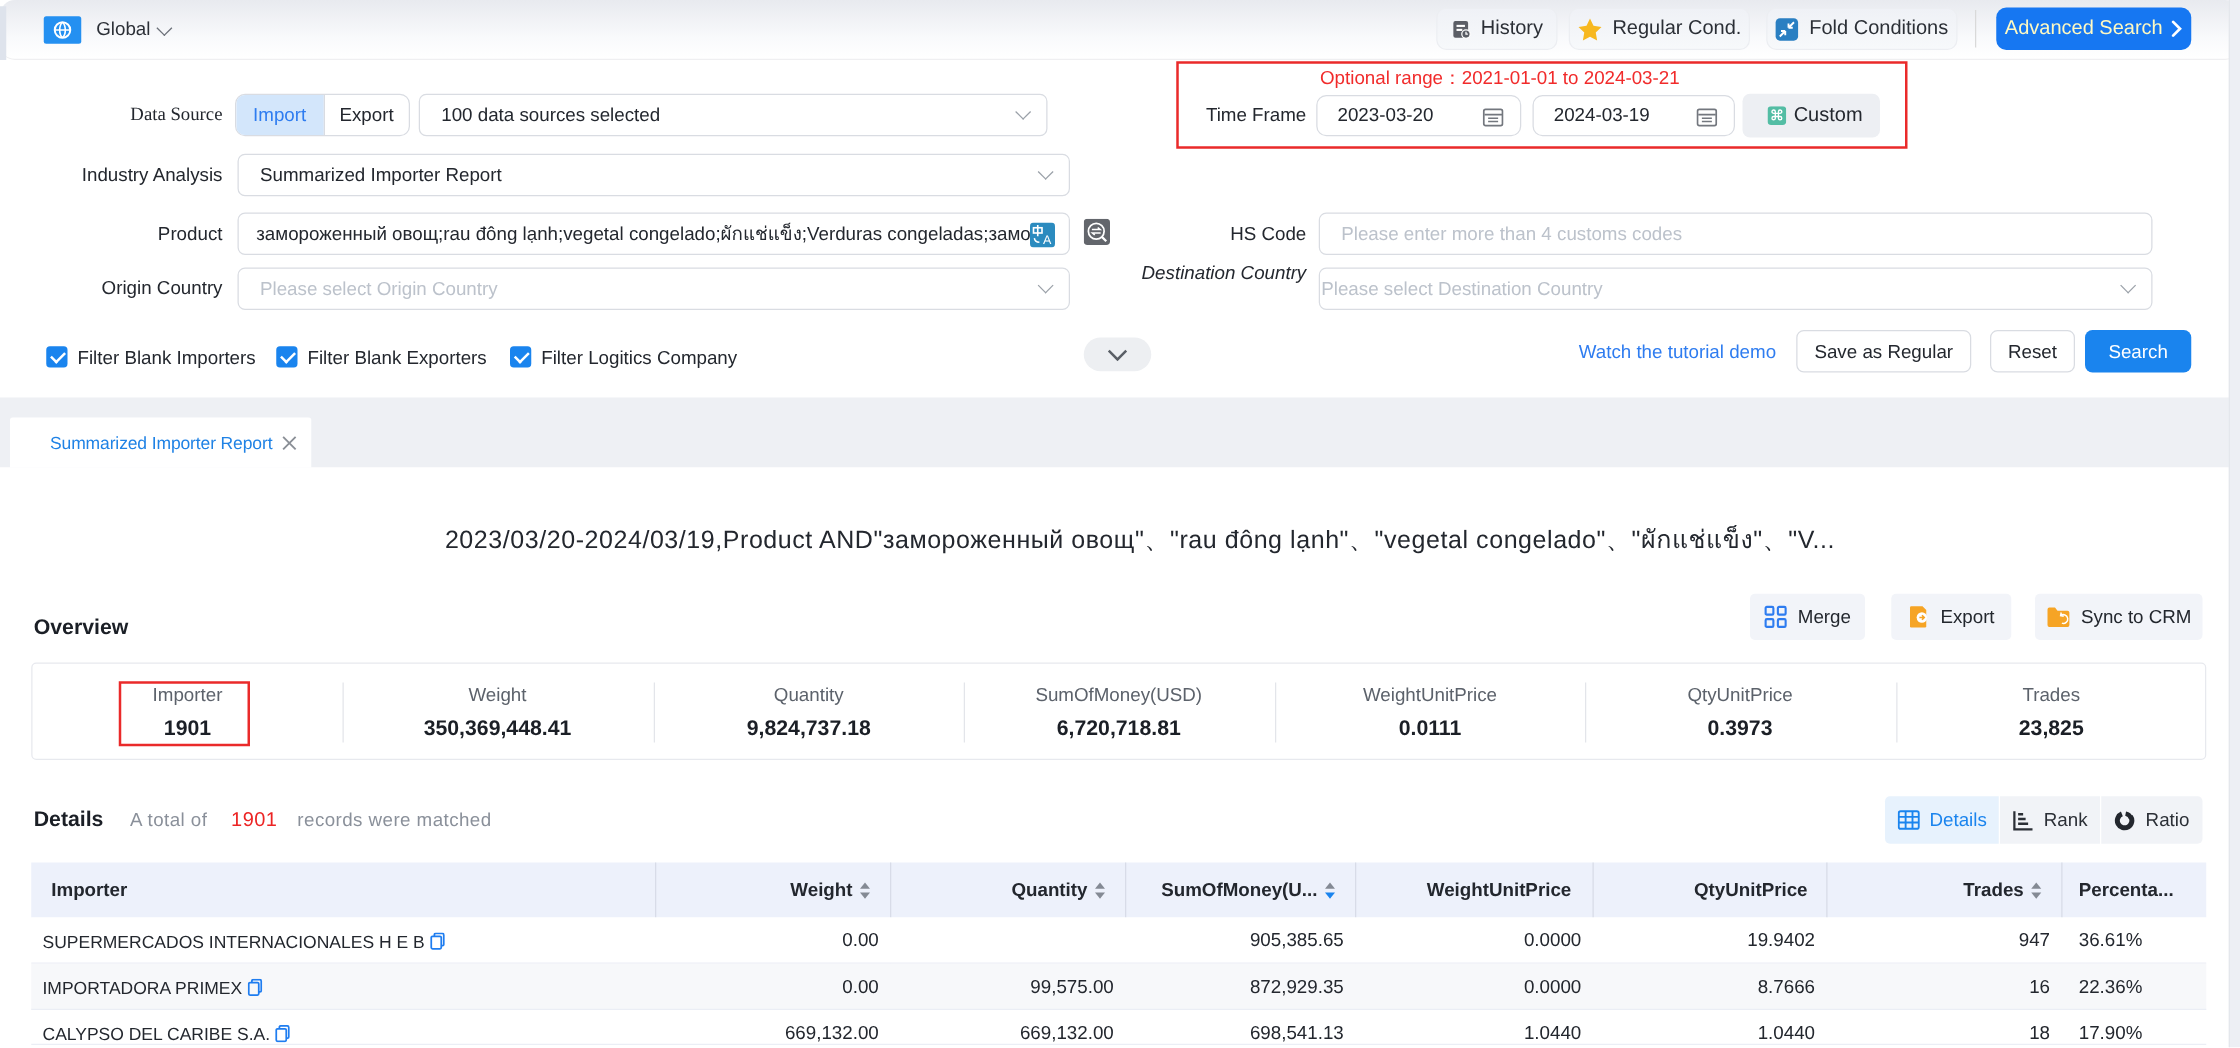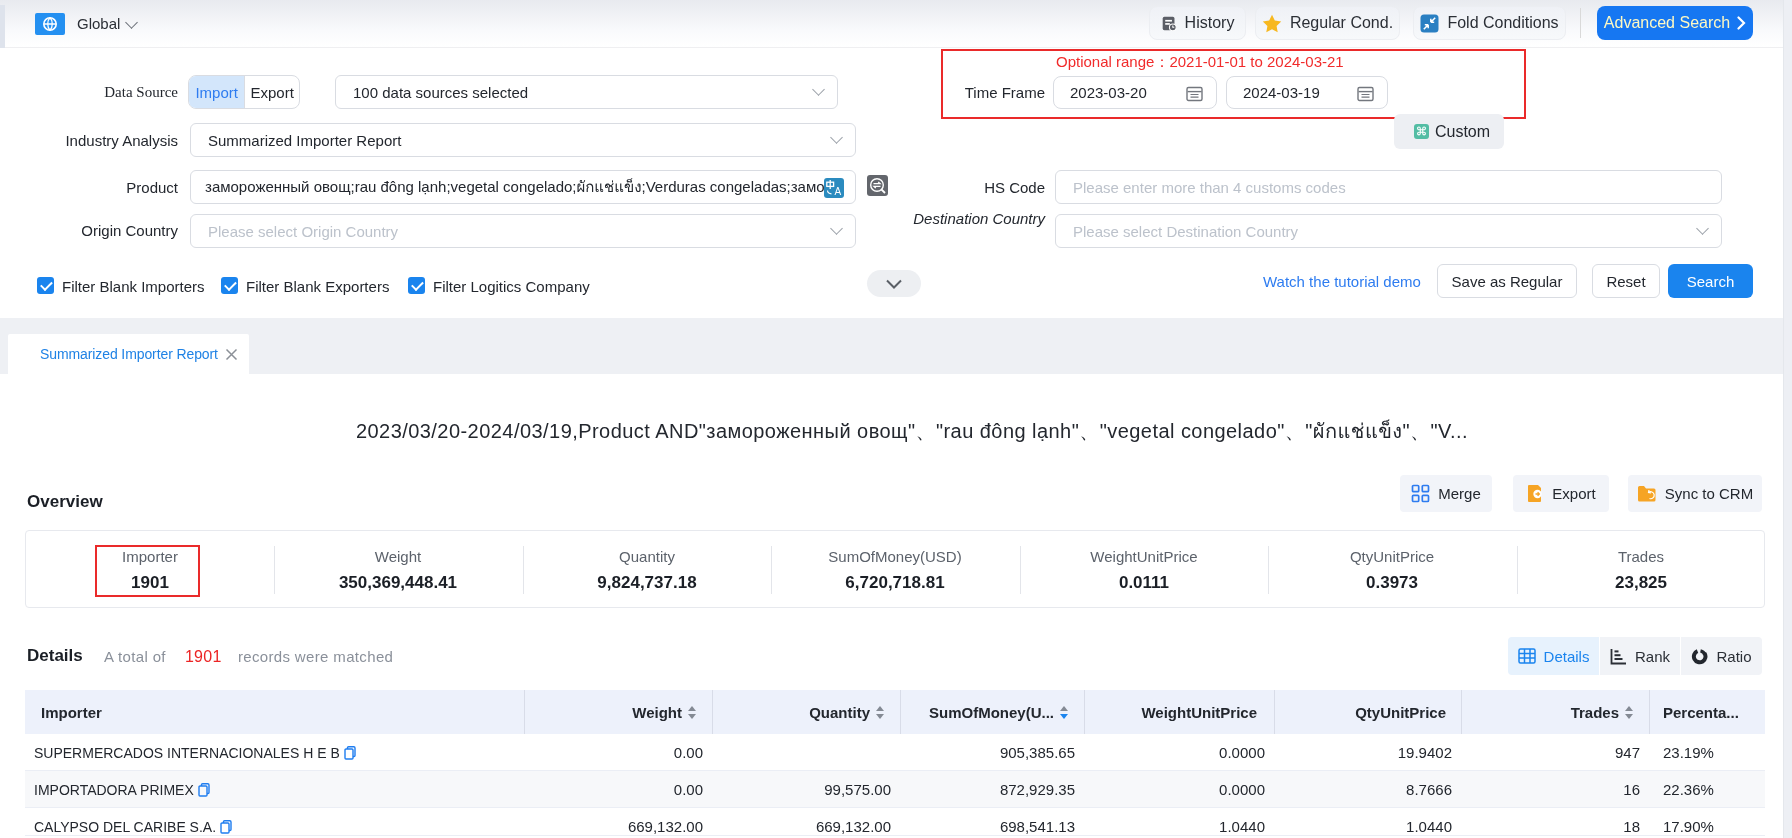--- a/index.html
+++ b/index.html
@@ -1,21 +1,21 @@
 <!DOCTYPE html>
 <html><head>
 <meta charset="utf-8">
 <style>
 * { margin:0; padding:0; box-sizing:border-box; }
 html,body { width:1792px; height:838px; }
 body { font-family:"Liberation Sans",sans-serif; background:#fff; position:relative; overflow:hidden; color:#24292f; }
 
 
 #topbar { position:absolute; left:0; top:0; width:1792px; height:48px;
-  background:linear-gradient(180deg, #e8eaef 0%, #f9fafc 65%, #ffffff 100%); border-bottom:1px solid #efeff1; }
+  background:linear-gradient(180deg, #e8eaef 0%, #f9fafc 65%, #ffffff 100%); border-bottom:1px solid #efeff1;border-radius:12px; }
 #leftstrip { position:absolute; left:0; top:5px; width:5px; height:43px; background:#dee3ec; }
 #geoicon { position:absolute; left:35px; top:13px; width:30px; height:22px; background:#2490f1; border-radius:2px; display:flex; align-items:center; justify-content:center; }
 #globaltxt { position:absolute; left:77px; top:15px; font-size:15px; color:#2b2f36; }
 .chev { display:inline-block; width:11px; height:11px; border-right:2px solid #6a6f77; border-bottom:2px solid #6a6f77; transform:rotate(45deg); }
 #globalchev { position:absolute; left:127px; top:18px; width:9px; height:9px; border-width:1.5px; }
 
 .topbtn { position:absolute; top:6px; height:34px; border-radius:8px;
   background:linear-gradient(#eff1f6,#f7f9fb); border:1px solid #eceef2;
   display:flex; align-items:center; justify-content:center; font-size:16px; color:#2b2f36; gap:8px; }
 #btn-history { left:1149px; width:97px; }
@@ -28,21 +28,21 @@
 
 #form { position:absolute; left:0; top:48px; width:1792px; height:270px; background:#fff; }
 .flabel { position:absolute; font-size:15px; color:#23272e; text-align:right; }
 .finput { position:absolute; border:1px solid #d9dce2; border-radius:6px; background:#fff;
   display:flex; align-items:center; font-size:15px; color:#23272e; }
 .placeholder { color:#bcc2cb; }
 .ddchev { position:absolute; right:14px; top:50%; margin-top:-7px; width:9px; height:9px;
   border-right:1.5px solid #9aa0a8; border-bottom:1.5px solid #9aa0a8; transform:rotate(45deg); }
 
 
-#seg { position:absolute; left:188px; top:27px; width:112px; height:34px; border:1px solid #d9dce2; border-radius:8px; display:flex; overflow:hidden; background:#fff; }
+#seg { position:absolute; left:188px; top:27px; width:140px; height:34px; border:1px solid #d9dce2; border-radius:8px; display:flex; overflow:hidden; background:#fff; }
 #seg .s1 { width:70px; background:#d3e6fb; color:#2e7cf0; display:flex; align-items:center; justify-content:center; font-size:15px; }
 #seg .s2 { width:69px; color:#23272e; display:flex; align-items:center; justify-content:center; font-size:15px; border-left:1px solid #d9dce2; }
 
 
 .cb { position:absolute; width:17px; height:17px; background:#1a84ee; border-radius:3px; }
 .cb:after { content:""; position:absolute; left:5.5px; top:2px; width:4.5px; height:9px; border-right:2px solid #fff; border-bottom:2px solid #fff; transform:rotate(45deg); }
 .cblabel { position:absolute; font-size:15px; color:#23272e; }
 
 
 .redbox { position:absolute; border:2px solid #ea2a2a; }
@@ -184,35 +184,35 @@
         <path d="M4.5 9.5 h8 M4.5 12.2 h8" stroke="#73777e" stroke-width="1.2"></path>
       </svg>
   </div>
   <div class="finput" style="left:1226px; top:28px; width:162px; height:33px; padding-left:16px; border-radius:8px;">2024-03-19
     <svg style="position:absolute; right:13px; top:8px;" width="17" height="17" viewBox="0 0 17 17">
         <rect x="1" y="2.5" width="15" height="13" rx="1.5" fill="none" stroke="#73777e" stroke-width="1.4"></rect>
         <path d="M1.6 6.6 h14" stroke="#73777e" stroke-width="1.4"></path>
         <path d="M4.5 9.5 h8 M4.5 12.2 h8" stroke="#73777e" stroke-width="1.2"></path>
       </svg>
   </div>
-  <div style="position:absolute; left:1394px; top:27px; width:110px; height:35px; background:#edeff3; border-radius:6px; display:flex; align-items:center; justify-content:center; gap:6px; font-size:16px; color:#23272e; padding-left:6px;margin-top:39px;">
+  <div style="position:absolute; left:1394px; top:27px; width:110px; height:35px; background:#edeff3; border-radius:6px; display:flex; align-items:center; justify-content:center; gap:6px; font-size:16px; color:#23272e; padding-left:6px;">
     <svg width="15" height="15" viewBox="0 0 18 18">
         <rect width="18" height="18" rx="3.5" fill="#53bda4"></rect>
         <path d="M7.5 7.5 V5.2 a1.6 1.6 0 1 0 -1.6 1.6 h6.2 a1.6 1.6 0 1 0 -1.6 -1.6 v6.2 a1.6 1.6 0 1 0 1.6 -1.6 h-6.2 a1.6 1.6 0 1 0 1.6 1.6 Z" fill="none" stroke="#fff" stroke-width="1.3"></path>
       </svg>
     <span>Custom</span>
   </div>
 
   <div class="flabel" style="left:927px; top:131px; width:118px;">HS Code</div>
   <div class="finput" style="left:1055px; top:122px; width:667px; height:34px; padding-left:17px;">
       <span class="placeholder">Please enter more than 4 customs codes</span>
     </div>
 
   <div class="flabel" style="left:905px; top:162px; width:140px;font-style:italic;">Destination Country</div>
-  <div class="finput" style="left:1055px; top:166px; width:667px; height:34px; padding-left:17px;">
+  <div class="finput" style="left:1055px; top:166px; width:667px; height:34px; padding-left:1px;">
       <span class="placeholder">Please select Destination Country</span>
       <div class="ddchev"></div>
     </div>
 
   <div class="cb" style="left:37px; top:229px;"></div>
     <div class="cblabel" style="left:62px; top:230px;">Filter Blank Importers</div>
   <div class="cb" style="left:221px; top:229px;"></div>
     <div class="cblabel" style="left:246px; top:230px;">Filter Blank Exporters</div>
   <div class="cb" style="left:408px; top:229px;"></div>
     <div class="cblabel" style="left:433px; top:230px;">Filter Logitics Company</div>
@@ -378,21 +378,21 @@
       <svg style="margin-left:4px;" width="12" height="14" viewBox="0 0 12 14">
           <rect x="1" y="3" width="8" height="10" rx="1" fill="none" stroke="#1f7df0" stroke-width="1.4"></rect>
           <path d="M3.5 3 V1.7 a1 1 0 0 1 1 -1 h5.3 a1.2 1.2 0 0 1 1.2 1.2 v7.6 a1 1 0 0 1 -1 1 h-1" fill="none" stroke="#1f7df0" stroke-width="1.4"></path>
         </svg>
     </div>
     <div class="cell num" style="left:499px; width:179px;">0.00</div>
     <div class="cell num" style="left:875px; width:175px;">905,385.65</div>
     <div class="cell num" style="left:1059px; width:181px;">0.0000</div>
     <div class="cell num" style="left:1249px; width:178px;">19.9402</div>
     <div class="cell num" style="left:1436px; width:179px;">947</div>
-    <div class="cell" style="left:1638px;">23.19%</div>
+    <div class="cell" style="left:1638px;">36.61%</div>
   </div>
   <div class="row" style="top:81px; background:#f7f8fa;">
     <div class="cell" style="left:9px; font-size:14px;">IMPORTADORA PRIMEX
       <svg style="margin-left:4px;" width="12" height="14" viewBox="0 0 12 14">
           <rect x="1" y="3" width="8" height="10" rx="1" fill="none" stroke="#1f7df0" stroke-width="1.4"></rect>
           <path d="M3.5 3 V1.7 a1 1 0 0 1 1 -1 h5.3 a1.2 1.2 0 0 1 1.2 1.2 v7.6 a1 1 0 0 1 -1 1 h-1" fill="none" stroke="#1f7df0" stroke-width="1.4"></path>
         </svg>
     </div>
     <div class="cell num" style="left:499px; width:179px;">0.00</div>
     <div class="cell num" style="left:687px; width:179px;">99,575.00</div>

